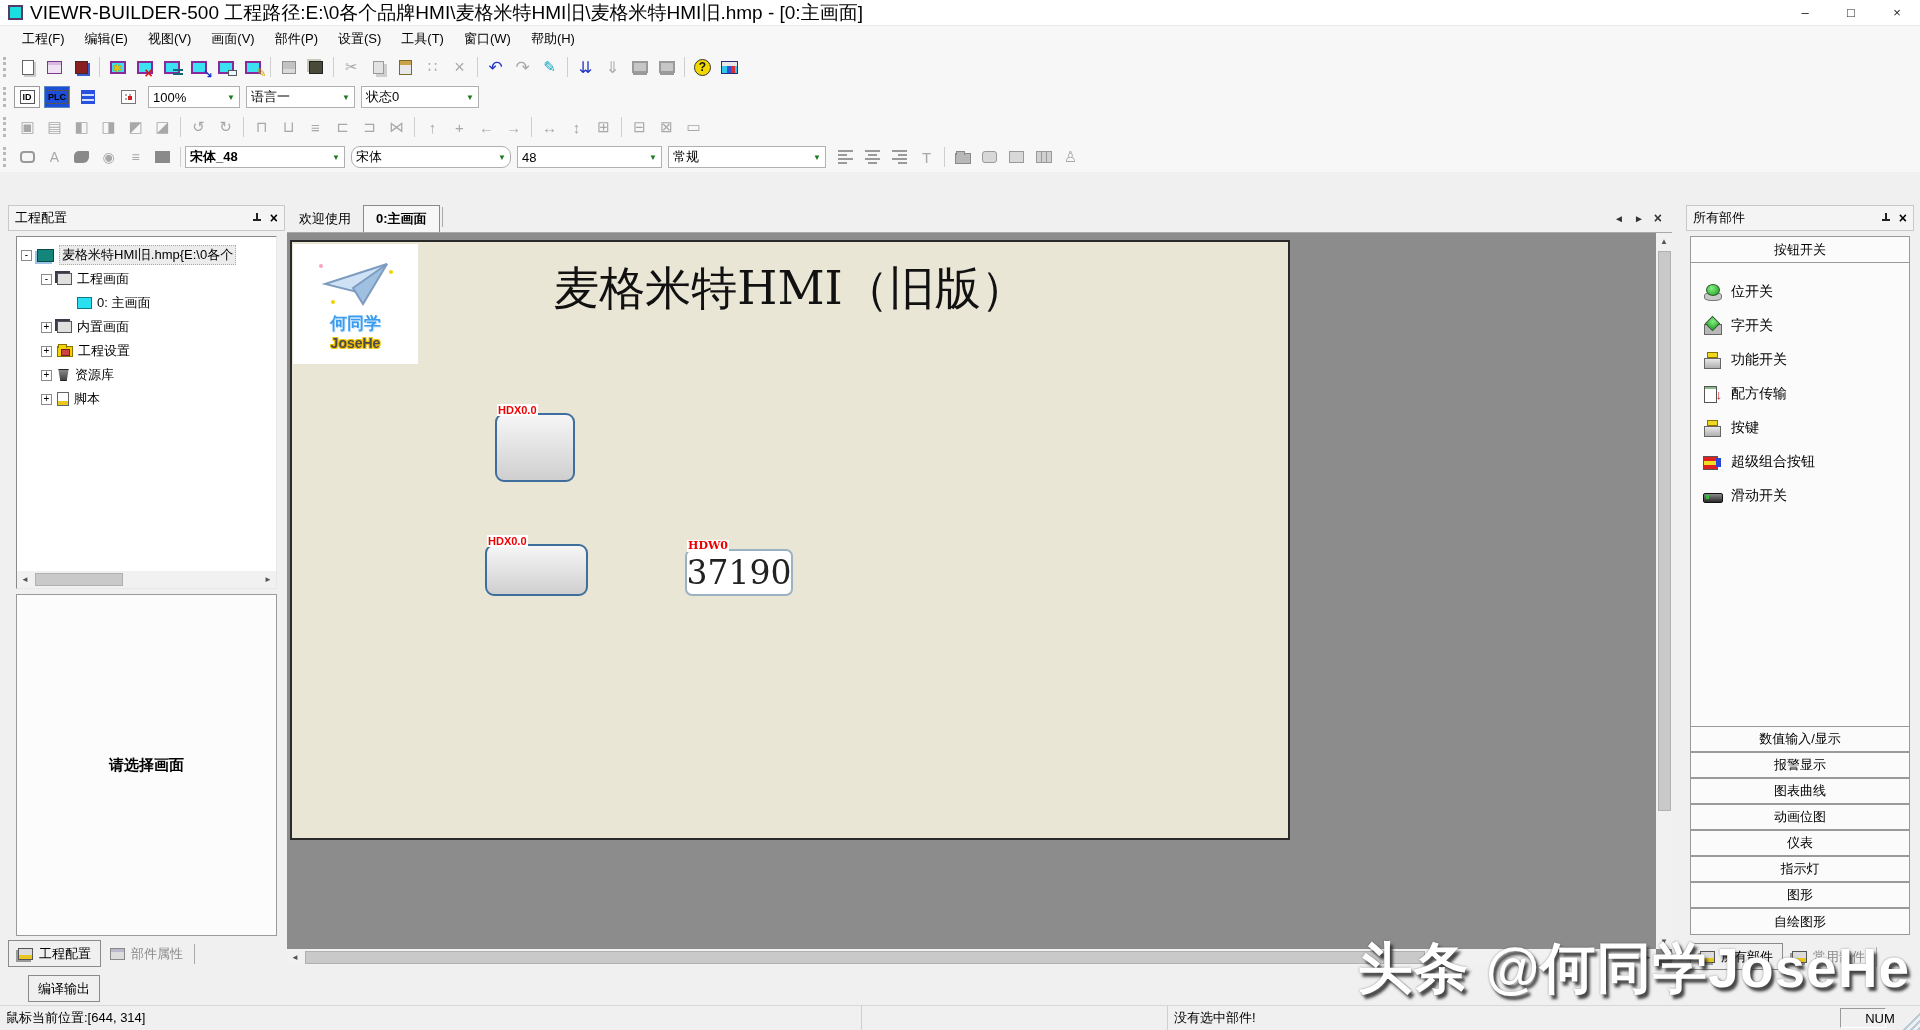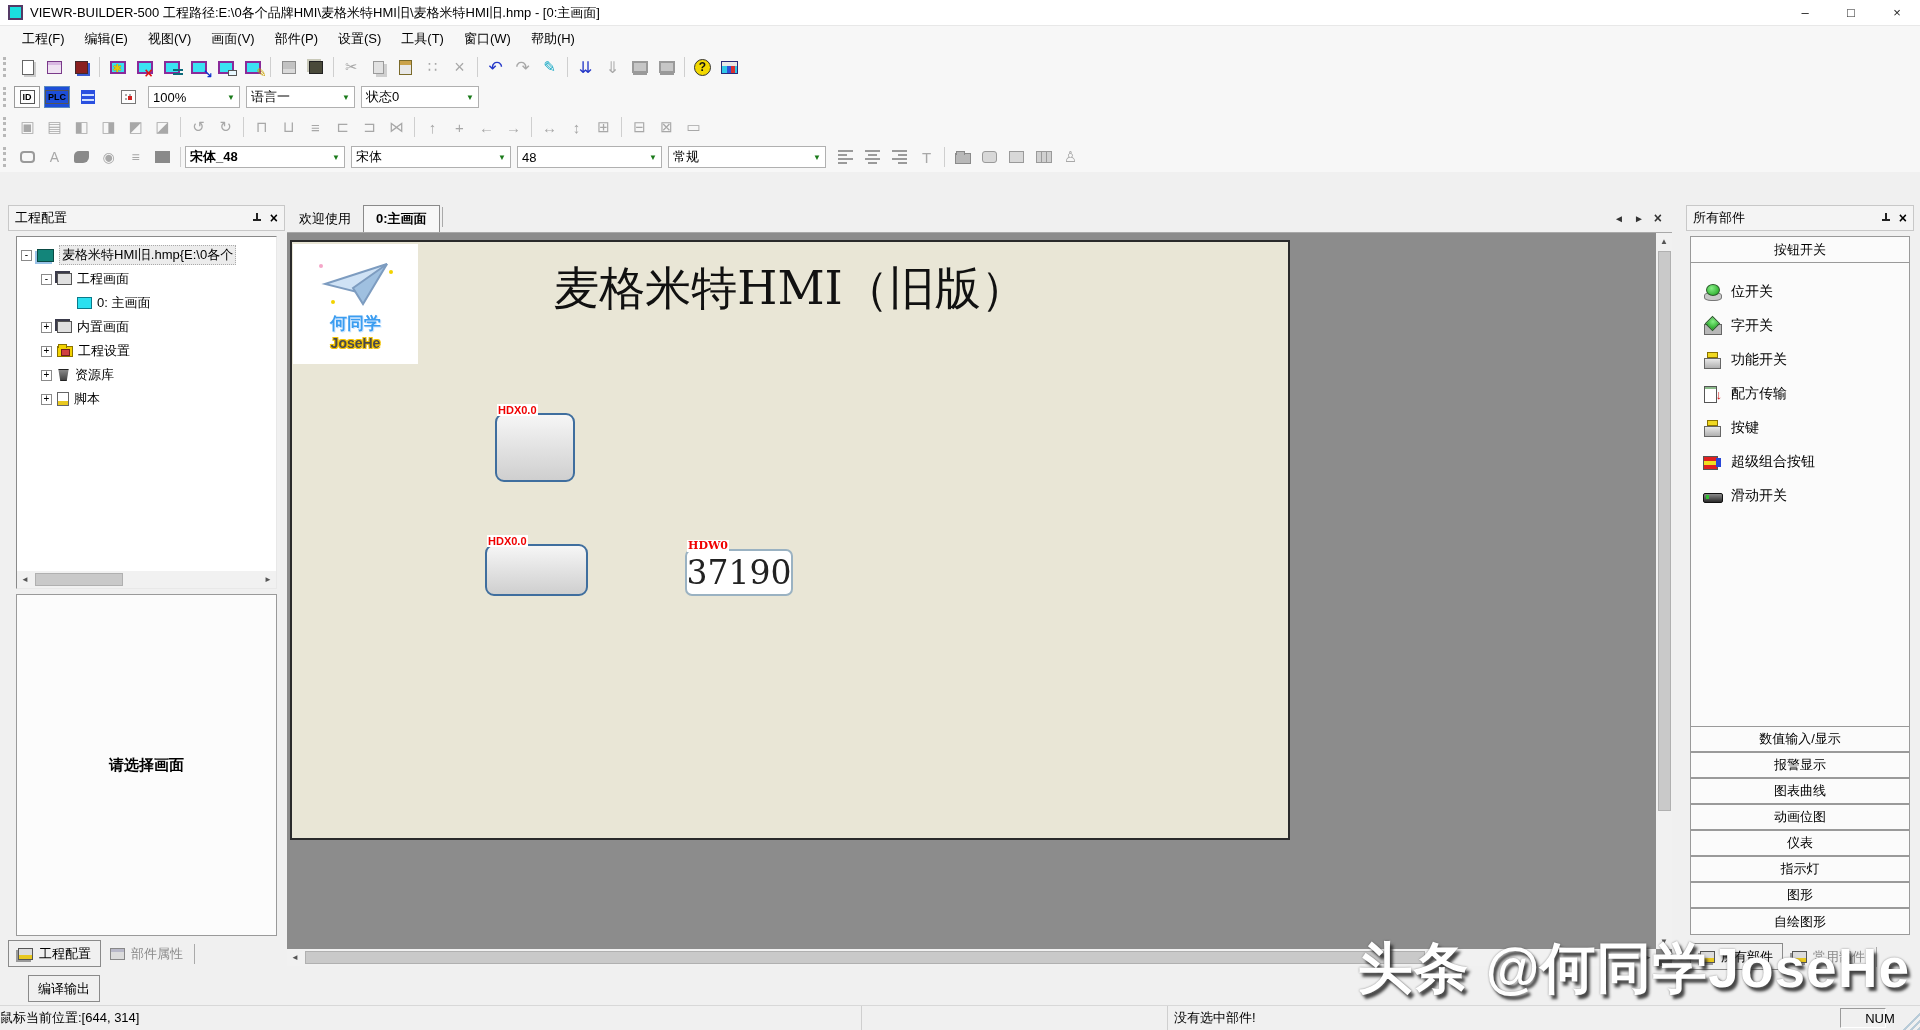--- a/index.html
+++ b/index.html
@@ -2,21 +2,21 @@
 <html><head>
 <meta charset="utf-8">
 <style>
   * { box-sizing: border-box; margin: 0; padding: 0; }
   html,body { width:1920px; height:1030px; overflow:hidden; }
   body { position:relative; font-family:"Liberation Sans","DejaVu Sans",sans-serif; font-size:13px; color:#000; background:#f0f0f0; }
 
   
   .titlebar { position:absolute; top:0; left:0; right:0; height:26px; background:#ffffff; display:flex; align-items:center; border-bottom:1px solid #e8e8e8; }
   .app-icon { width:15px; height:15px; margin:0 7px 0 8px; background:#1ae0e0; border:2px solid #553a66; }
-  .title-text { font-size:13px; }
+  .title-text { font-size:19px; }
   .win-controls { margin-left:auto; display:flex; height:26px; }
   .win-btn { width:46px; height:26px; display:flex; align-items:center; justify-content:center; font-size:13px; color:#222; }
 
   
   .menubar { position:absolute; top:26px; left:0; right:0; height:26px; background:#f7f7f7; display:flex; align-items:center; padding-left:12px; }
   .menu-item { padding:3px 10px; }
 
   
   .tbrow { position:absolute; left:0; right:0; display:flex; align-items:center; background:#f7f7f7; }
   .grip { width:7px; height:20px; border-left:3px dotted #b8b8b8; margin:0 4px 0 3px; }
@@ -146,21 +146,21 @@
   .ci-func::after, .ci-key::after { content:""; position:absolute; left:4px; top:0; width:9px; height:4px; background:#f0d820; border:1px solid #8a7200; }
   .ci-recipe::before { content:""; position:absolute; left:1px; top:0; width:11px; height:15px; background:#fff; border:1px solid #555; box-shadow:inset 0 2px 0 #8aba8a; }
   .ci-recipe::after { content:"↓"; position:absolute; right:0; top:1px; color:#d01010; font-weight:bold; font-size:13px; }
   .ci-super::before { content:""; position:absolute; left:0; top:2px; width:13px; height:12px; background:repeating-linear-gradient(180deg,#e02020 0 4px,#f0e020 4px 8px); border:1px solid #555; }
   .ci-super::after { content:""; position:absolute; right:1px; top:4px; width:5px; height:9px; background:#2846d8; }
   .ci-slide::before { content:""; position:absolute; left:0; top:5px; width:18px; height:8px; border-radius:2px; background:linear-gradient(#8a8a8a,#2a2a2a); border:1px solid #111; }
   .ci-slide::after { content:""; position:absolute; left:3px; top:7px; width:3px; height:4px; background:#30c030; }
 
   
   .statusbar { position:absolute; left:0; right:0; bottom:0; height:25px; background:#f0f0f0; border-top:1px solid #d8d8d8; display:flex; align-items:center; font-size:13px; }
-  .st-left { width:862px; border-right:1px solid #cfcfcf; height:100%; display:flex; align-items:center; }
+  .st-left { width:862px; padding-left:6px; border-right:1px solid #cfcfcf; height:100%; display:flex; align-items:center; }
   .st-mid { width:306px; height:100%; border-right:1px solid #cfcfcf; }
   .st-sel { padding-left:6px; flex:1; }
   .st-num { width:46px; height:20px; margin-right:34px; border:1px solid #9a9a9a; border-right-color:#fff; border-bottom-color:#fff; display:flex; align-items:center; justify-content:center;padding-left:34px; }
   .st-grip { position:absolute; right:0; bottom:0; width:18px; height:18px;
      background:repeating-linear-gradient(135deg, transparent 0 3px, #b8cbd8 3px 5px); clip-path:polygon(100% 0,100% 100%,0 100%); }
 
   .watermark { position:absolute; right:10px; top:932px; font-size:55px; font-weight:bold; color:#fff; z-index:60; letter-spacing:1px;
      text-shadow:3px 4px 3px rgba(40,40,40,.85), 0 0 2px rgba(60,60,60,.6); white-space:nowrap; }
 
   .placeholder-box { position:absolute; left:8px; right:8px; top:389px; height:342px; background:#fcfcfc; border:1px solid #9a9a9a; display:flex; align-items:center; justify-content:center; font-weight:bold; font-size:15px; }
@@ -345,21 +345,21 @@
   <div class="tbtn dis shape-ic">◉</div>
   <div class="tbtn dis shape-ic">≡</div>
   <div class="tbtn">
       <span class="i-fillrect"></span>
     </div>
   <span class="tsep"></span>
   <div class="combo" style="width:160px;font-weight:bold;">
     <span class="cv">宋体_48</span>
     <span class="ca">▼</span>
   </div>
-  <div class="combo" style="width:160px;">
+  <div class="combo" style="width:160px;border-radius:9px;">
     <span class="cv">宋体</span>
     <span class="ca">▼</span>
   </div>
   <div class="combo" style="width:145px;">
     <span class="cv">48</span>
     <span class="ca">▼</span>
   </div>
   <div class="combo" style="width:158px;">
     <span class="cv">常规</span>
     <span class="ca">▼</span>

